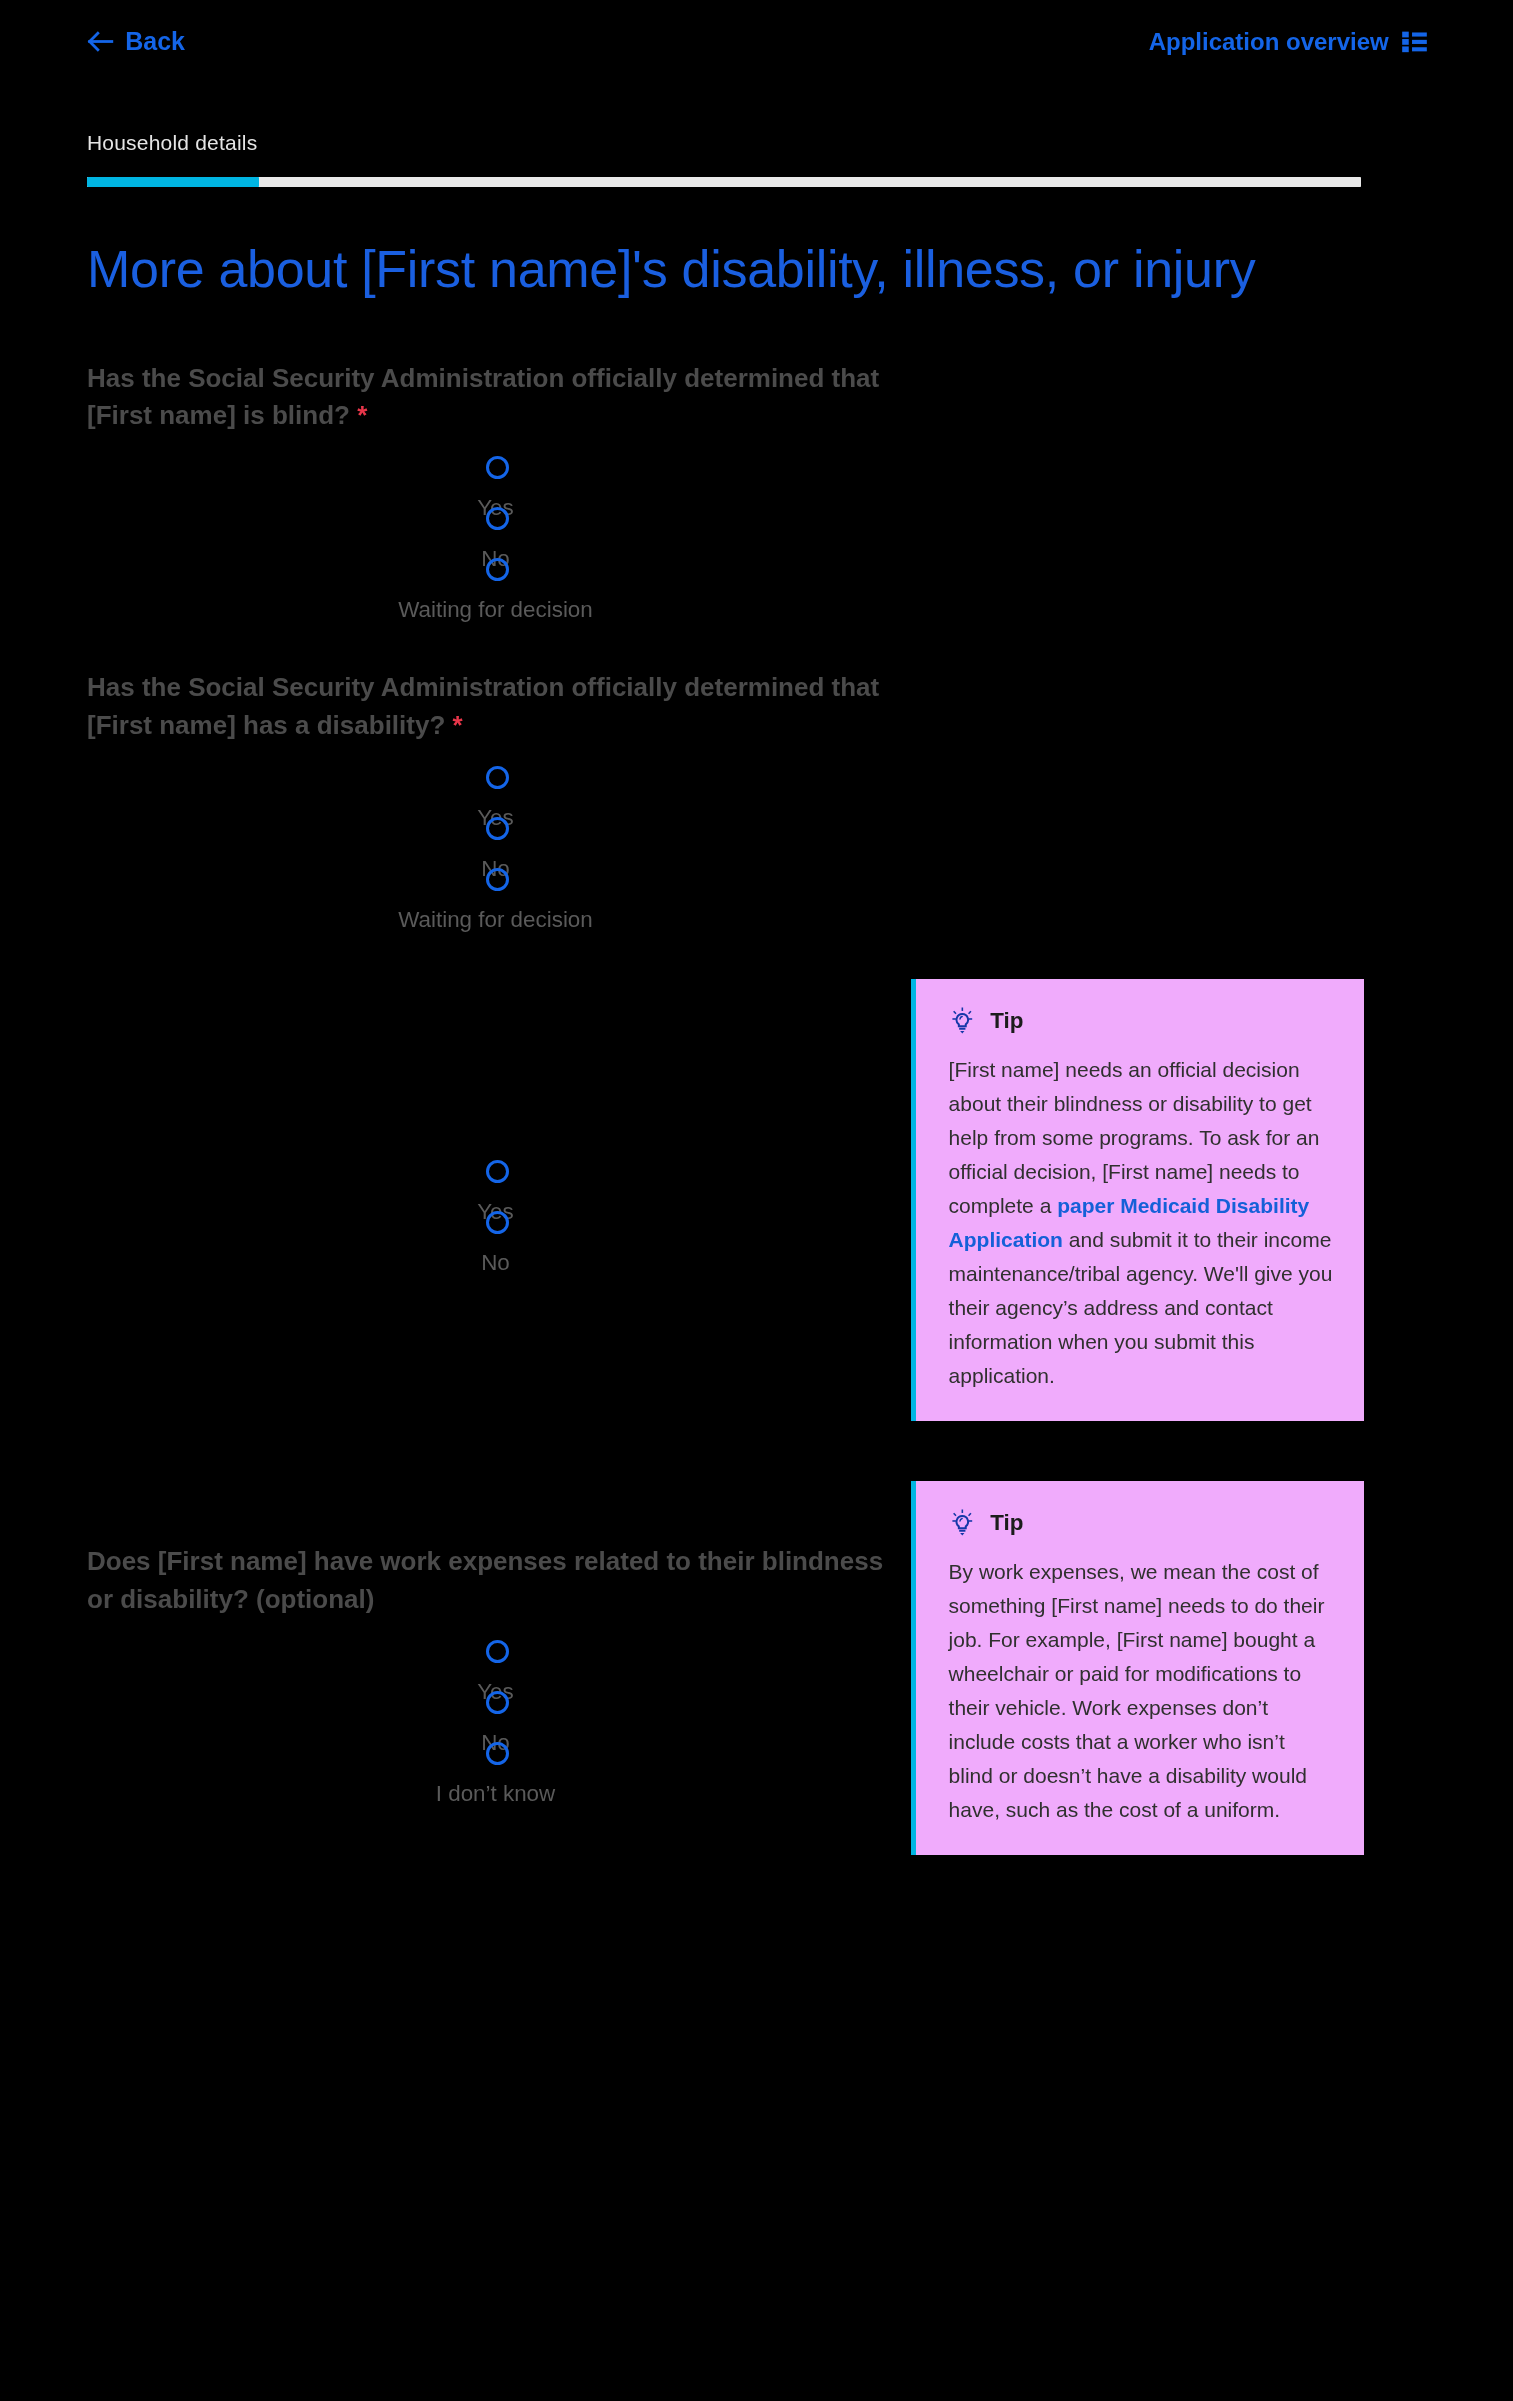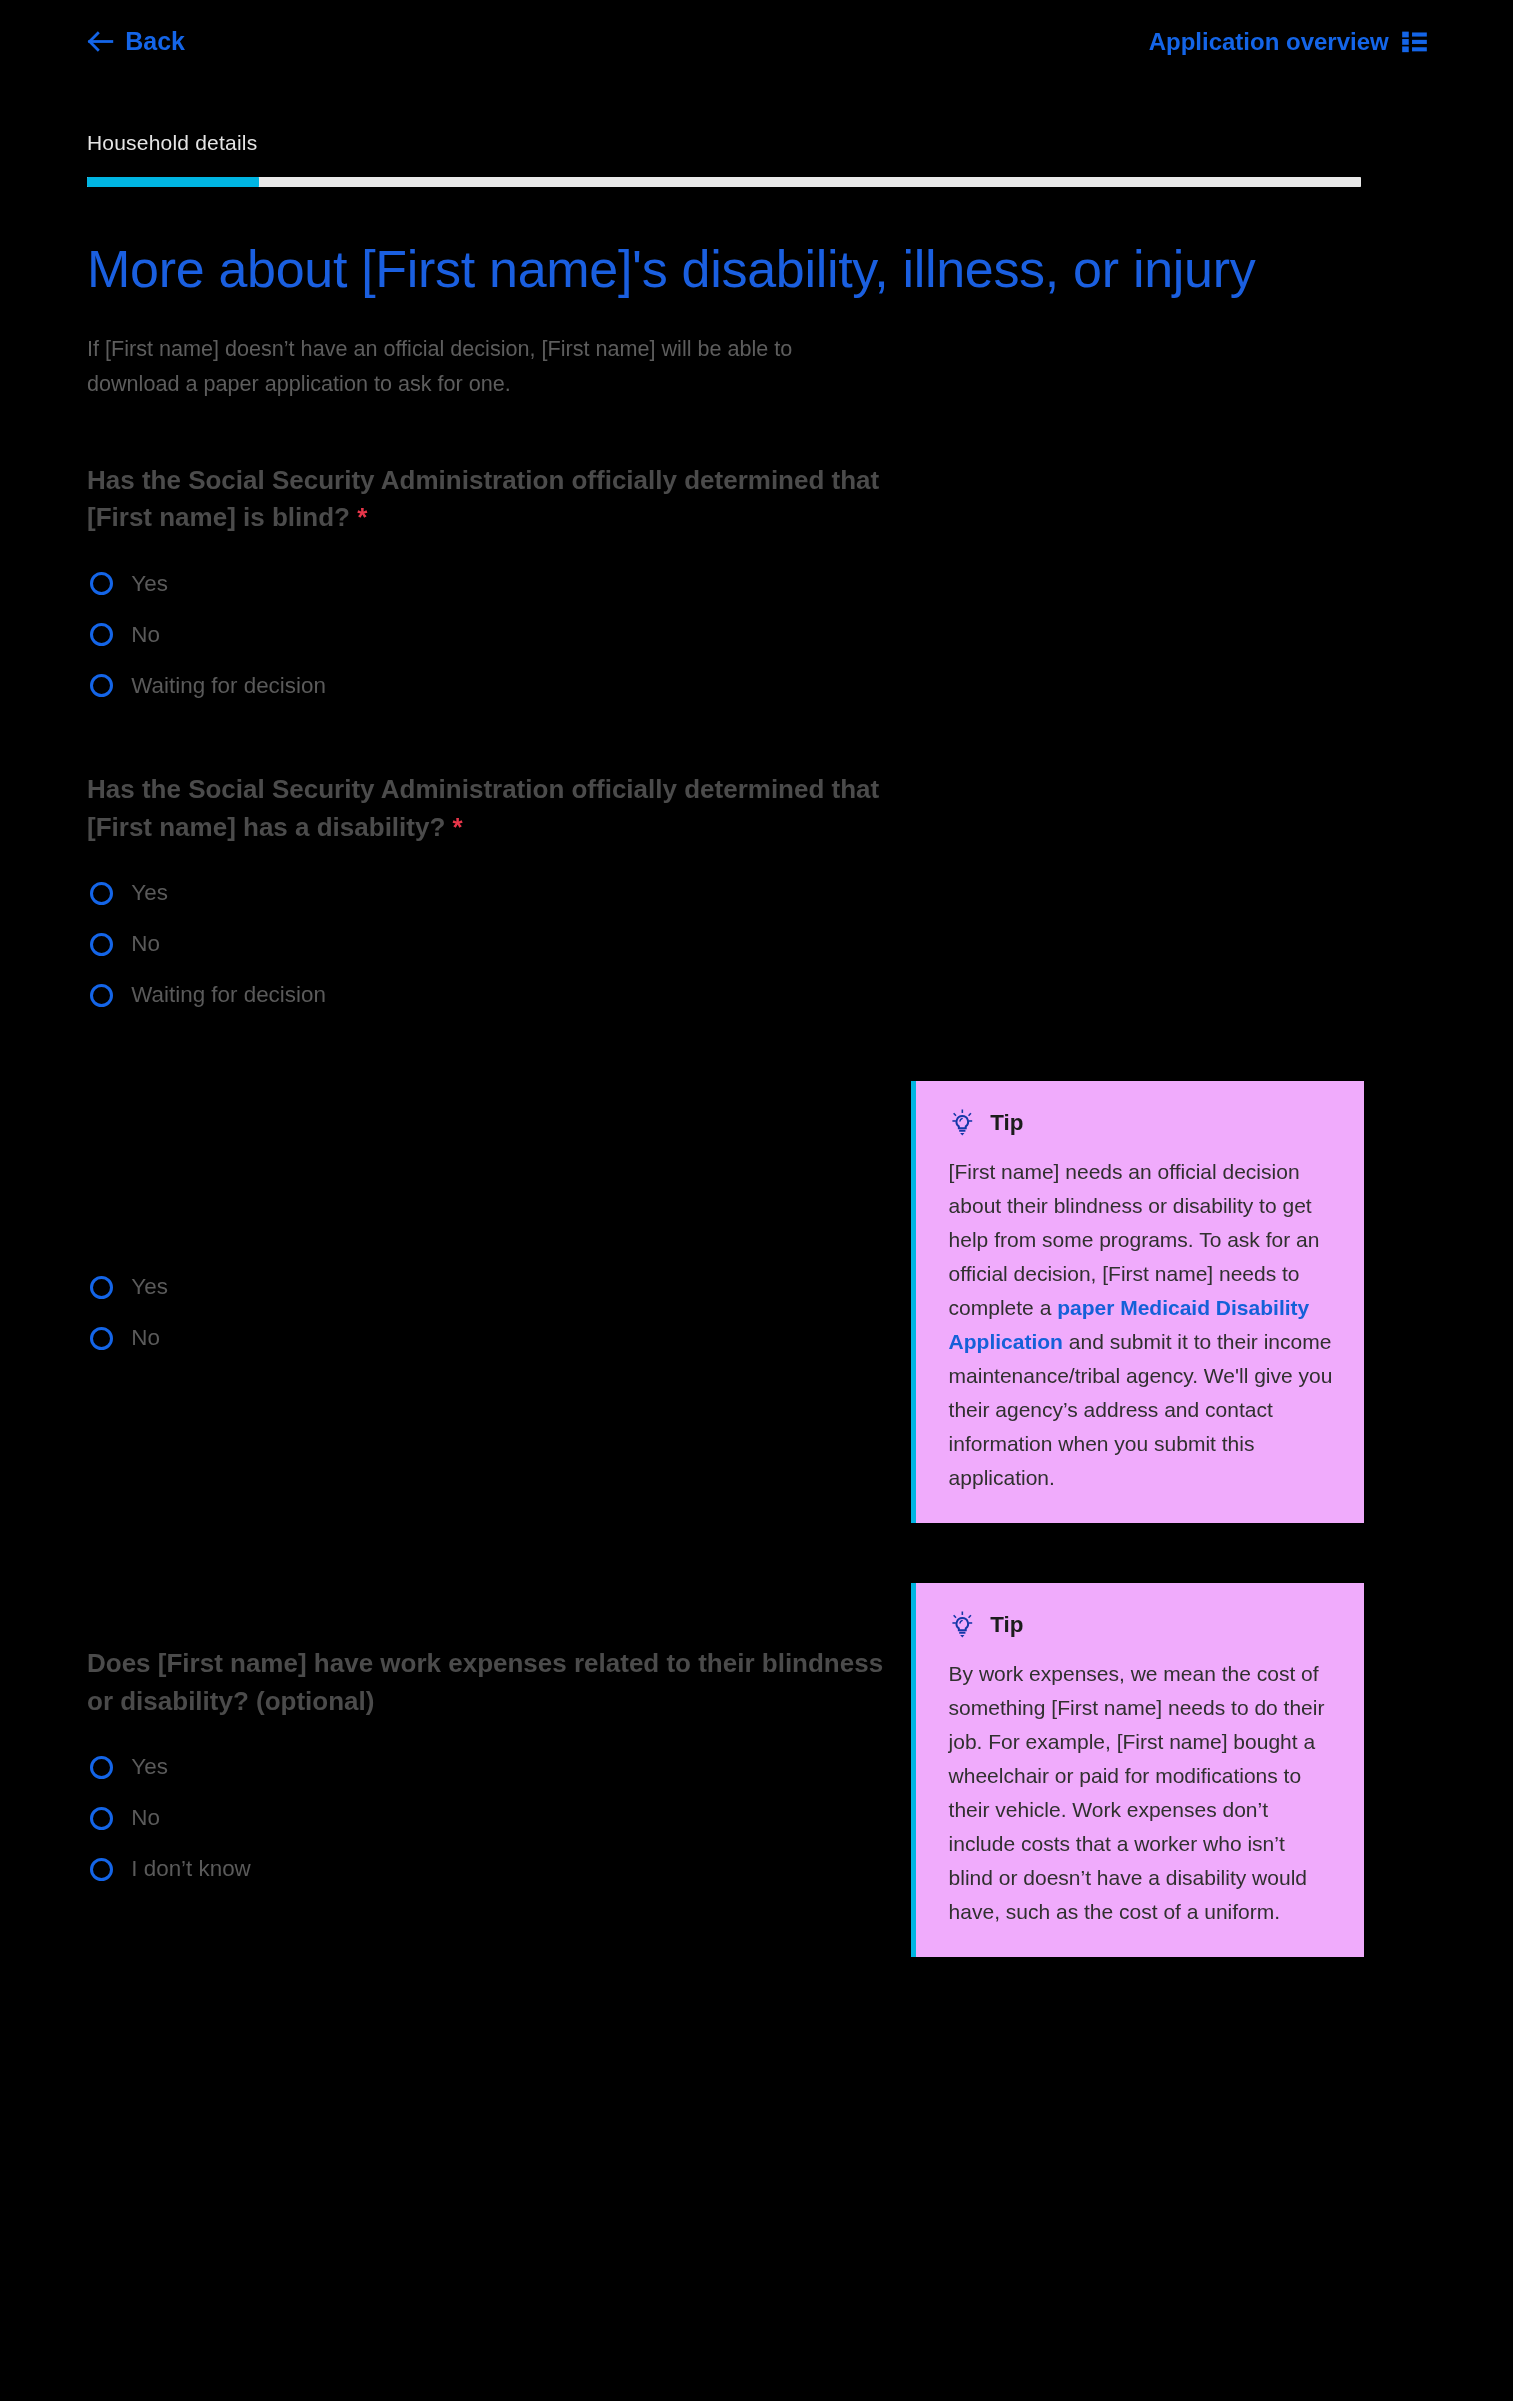--- a/index.html
+++ b/index.html
@@ -110,20 +110,21 @@
   }
   .req-star { color: #e8364a; font-weight: bold; }
 
   .radio-list { margin-top: 21.6px; }
   .radio-row {
     display: flex;
     align-items: center;
     gap: 18px;
     height: 51px;
     cursor: pointer;
+    flex-direction: column;
   }
   .radio-mark {
     width: 23px; height: 23px;
     border: 3.3px solid #1465e8;
     border-radius: 50%;
     background: transparent;
     flex: none;
     margin-left: 3.3px;
   }
   .radio-label {
@@ -194,21 +195,20 @@
 
 <div class="section-wrap">
   <div class="section-label">Household details</div>
   <div class="progress-track">
     <div class="progress-fill" id="progress-fill" style="width: 13.5%;"></div>
   </div>
 </div>
 
 <div class="content">
   <h1 class="page-title">More about [First name]'s disability, illness, or injury</h1>
-  <p class="intro">If [First name] doesn’t have an official decision, [First name] will be able to download a paper application to ask for one.</p>
 
   <div id="questions-root">
       <div class="question-block">
         <div class="q-left">
           <div class="q-heading">Has the Social Security Administration officially determined that [First name] is blind?<span class="req-star"> *</span></div>
           <div class="radio-list">
             <div class="radio-row">
               <span class="radio-mark"></span>
               <span class="radio-label">Yes</span>
             </div>

